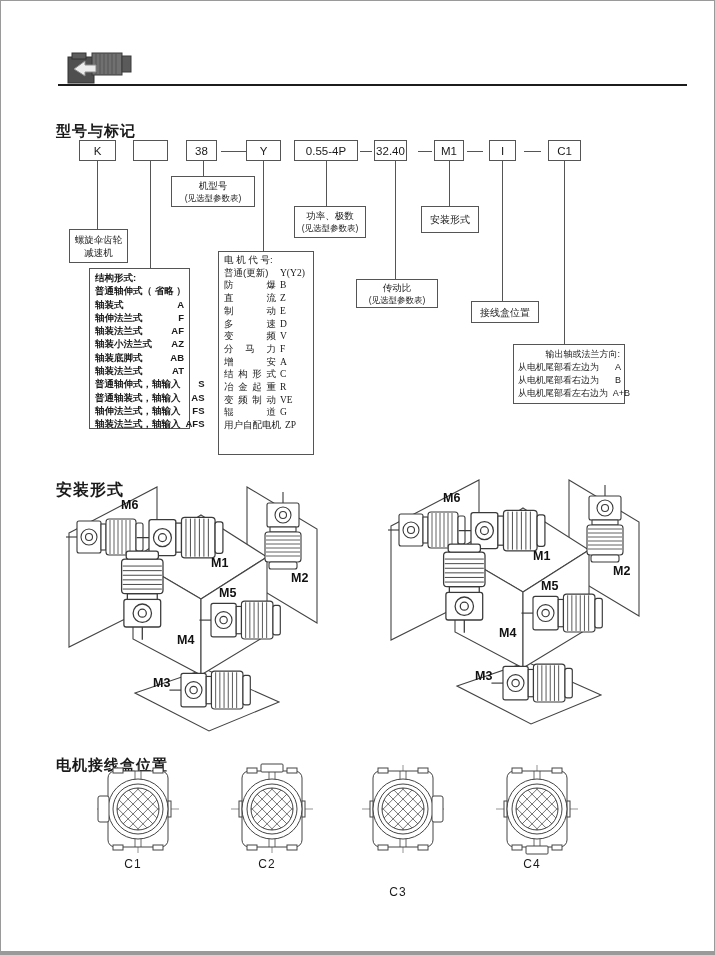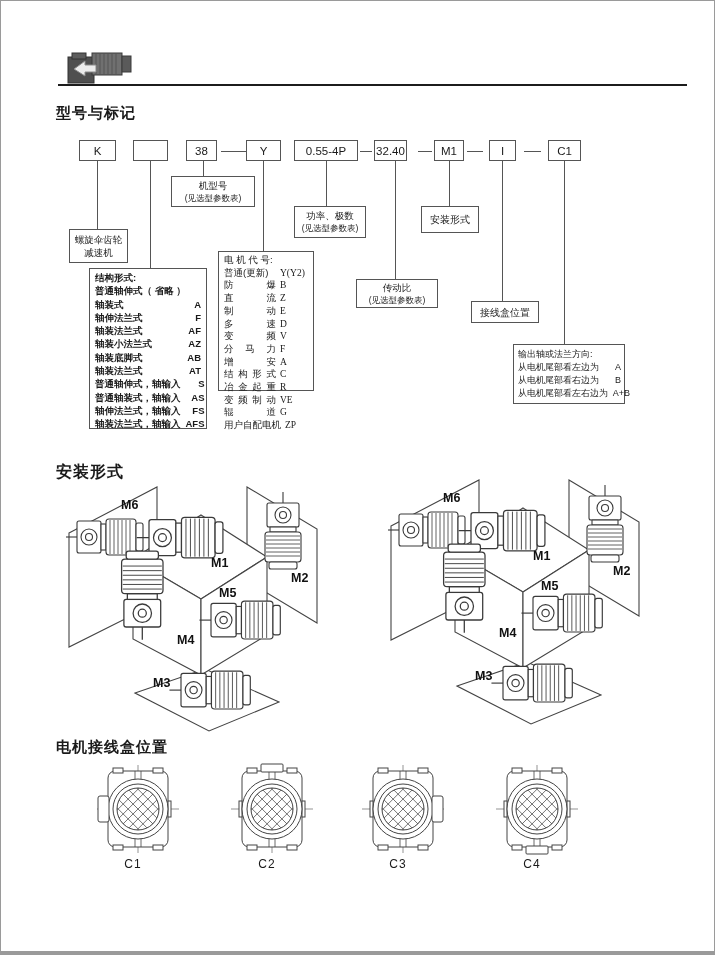--- a/index.html
+++ b/index.html
@@ -1,41 +1,41 @@
 <!DOCTYPE html>
 <html><head>
 <meta charset="utf-8">
 <style>
   html,body{margin:0;padding:0;background:#fff;font-family:"Liberation Sans","DejaVu Sans",sans-serif;color:#1a1a1a;}
   .page{position:relative;width:715px;height:955px;box-sizing:border-box;
         border:1px solid #9a9a9a;border-bottom:4px solid #9a9a9a;background:#fff;overflow:hidden;}
   .abs{position:absolute;}
   .hrule{position:absolute;background:#1c1c1c;height:2px;}
-  .sec-title{position:absolute;font-weight:bold;font-size:15px;letter-spacing:1px;}
+  .sec-title{position:absolute;font-weight:bold;font-size:15px;letter-spacing:1px;margin-top:18px;}
   
   .cbox{position:absolute;top:139px;height:21px;box-sizing:border-box;border:1px solid #555;
         display:flex;align-items:center;justify-content:center;font-size:11.5px;background:#fff;}
   .hline{position:absolute;height:1px;background:#555;top:150px;}
   .vline{position:absolute;width:1px;background:#555;}
   
   .callout{position:absolute;box-sizing:border-box;border:1px solid #555;background:#fff;
            display:flex;flex-direction:column;align-items:center;justify-content:center;
            font-size:9.5px;line-height:13px;text-align:center;}
   .listbox{position:absolute;box-sizing:border-box;border:1px solid #555;background:#fff;
            padding:2px 5px;font-size:9.5px;}
   .srow,.mrow,.drow{display:flex;align-items:baseline;}
   .srow{line-height:13.3px;font-weight:bold;}
   .mrow{line-height:12.7px;}
   .drow{line-height:13px;}
   .sl{flex:1;white-space:nowrap;}
   .sc{min-width:24px;text-align:right;white-space:nowrap;}
   .ml{flex:1;text-align-last:justify;white-space:nowrap;}
   .ml.nj{text-align-last:left;}
   .mc{min-width:28px;padding-left:4px;text-align:left;white-space:nowrap;font-family:Liberation Serif, serif;}
-  .dl{flex:1;white-space:nowrap;}
+  .dl{flex:1;white-space:nowrap;text-align:right;}
   .dc{min-width:22px;text-align:right;white-space:nowrap;}
   .jlabel{position:absolute;width:74px;text-align:center;font-size:12px;letter-spacing:1px;}
   svg text{font-family:"Liberation Sans","DejaVu Sans",sans-serif;}
 </style>
 </head>
 <body>
 
 <div class="page">
 
   <svg width="0" height="0" style="position:absolute" aria-hidden="true">
@@ -161,21 +161,21 @@
     <span>减速机</span>
   </div>
   <div class="callout" style="left:355px;top:278px;width:82px;height:29px">
     <span>传动比</span>
     <span style="font-size:8.5px">(见选型参数表)</span>
   </div>
   <div class="callout" style="left:470px;top:300px;width:68px;height:22px;font-size:10px">
     <span>接线盒位置</span>
   </div>
 
-  <div class="listbox" style="left:88px;top:267px;width:118px;height:161px">
+  <div class="listbox" style="left:88px;top:267px;width:101px;height:161px">
     <div class="srow">
         <span class="sl">结构形式:</span>
       </div>
     <div class="srow">
         <span class="sl">普通轴伸式（ 省略 ）</span>
         <span class="sc"></span>
       </div>
     <div class="srow">
         <span class="sl">轴装式</span>
         <span class="sc">A</span>
@@ -211,21 +211,21 @@
     <div class="srow">
         <span class="sl">轴伸法兰式，轴输入</span>
         <span class="sc">FS</span>
       </div>
     <div class="srow">
         <span class="sl">轴装法兰式，轴输入</span>
         <span class="sc">AFS</span>
       </div>
   </div>
 
-  <div class="listbox" style="left:217px;top:250px;width:96px;height:140px">
+  <div class="listbox" style="left:217px;top:250px;width:96px;height:204px">
     <div class="mrow">
         <span class="ml nj">电 机 代 号:</span>
       </div>
     <div class="mrow">
         <span class="ml nj">普通(更新)</span>
         <span class="mc">Y(Y2)</span>
       </div>
     <div class="mrow">
         <span class="ml">防爆</span>
         <span class="mc">B</span>
@@ -317,16 +317,16 @@
     <use href="#jbody"></use>
     <rect x="71" y="33" width="11" height="26" rx="2" fill="#fff" stroke="#444"></rect>
   </svg>
   <svg class="abs" style="left:494px;top:762px" width="84" height="92" viewBox="0 0 84 92">
     <use href="#jbody"></use>
     <rect x="31" y="83" width="22" height="8" rx="1" fill="#fff" stroke="#444"></rect>
   </svg>
 
   <div class="jlabel" style="left:95px;top:856px">C1</div>
   <div class="jlabel" style="left:229px;top:856px">C2</div>
-  <div class="jlabel" style="left:360px;top:856px">C3</div>
+  <div class="jlabel" style="left:360px;top:884px">C3</div>
   <div class="jlabel" style="left:494px;top:856px">C4</div>
 
 </div>
 
 </body></html>

